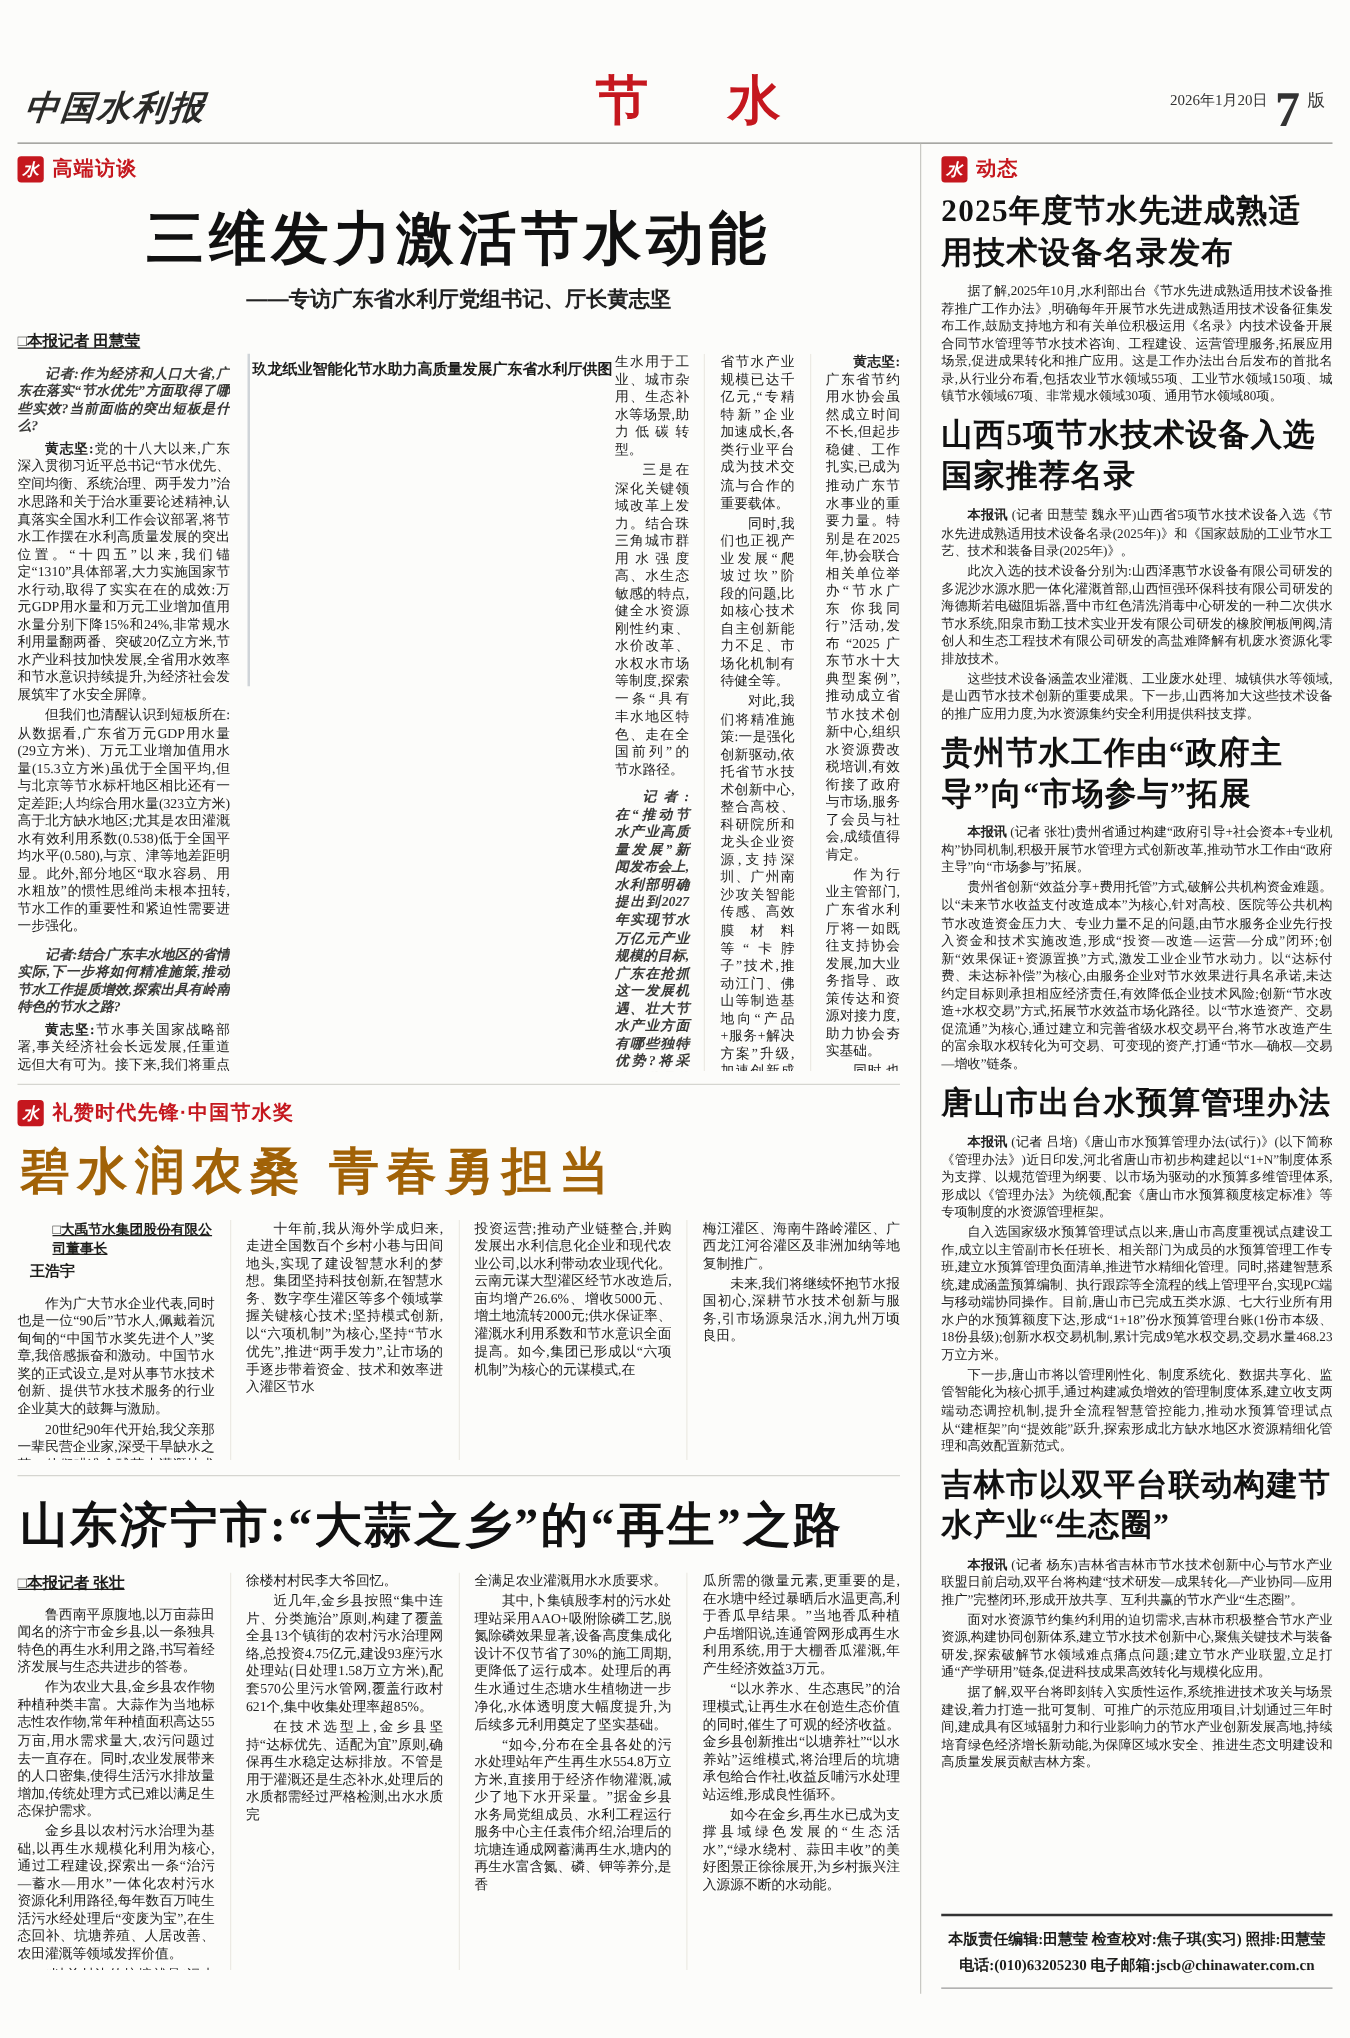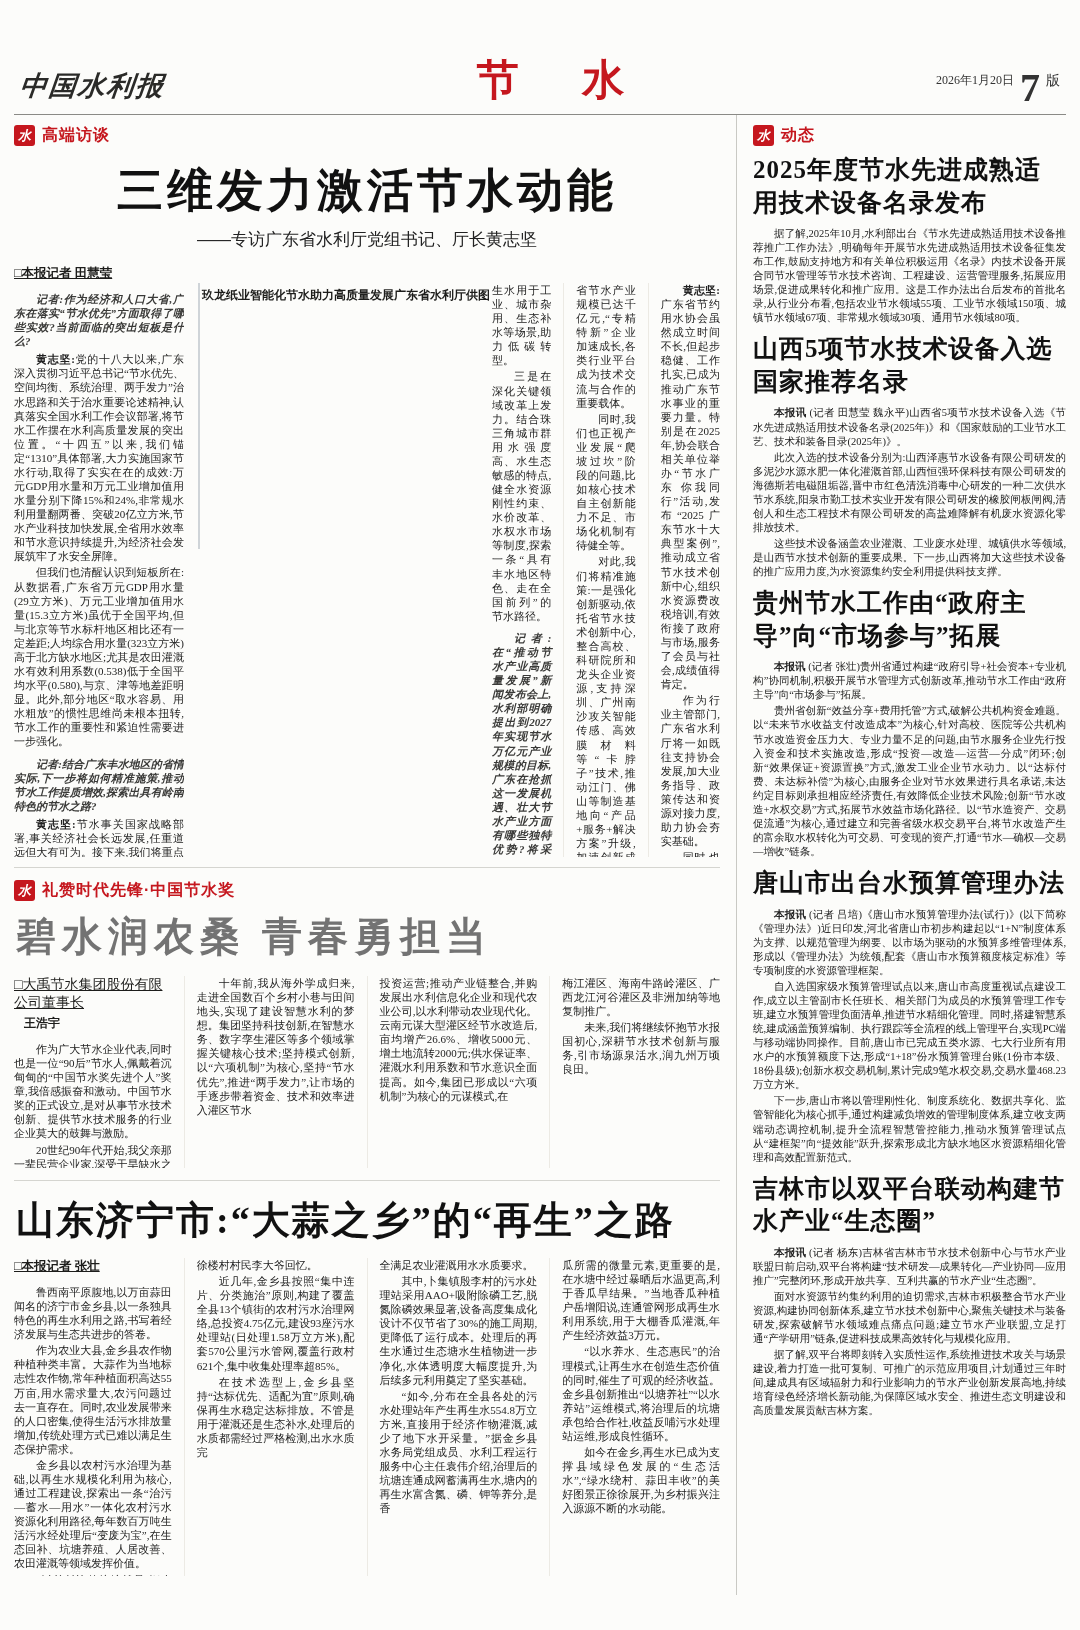--- a/index.html
+++ b/index.html
@@ -27,21 +27,21 @@
   
   .tagrow { display:flex; align-items:center; gap:7px; margin:10px 0 4px 0; }
   .tagicon { width:21px; height:21px; background:#c5171e; border-radius:3px; color:#fff;
              font-family:"Liberation Sans", sans-serif; font-weight:700; font-style:italic;
              font-size:13px; display:flex; align-items:center; justify-content:center; }
   .taglabel { color:#c5171e; font-weight:700; font-size:16px; font-family:"Liberation Sans", sans-serif; letter-spacing:1px; }
 
   
   .iv-head { text-align:center; font-family:"Liberation Sans", sans-serif; font-weight:700;
              font-size:46px; letter-spacing:4px; margin:14px 0 6px 0; color:#111; }
-  .iv-sub { text-align:center; font-size:17px; font-weight:400; color:#222; margin-bottom:14px;
+  .iv-sub { text-align:center; font-size:17px; font-weight:700; color:#222; margin-bottom:14px;
             font-family:"Liberation Sans", sans-serif; }
   .iv-body { display:flex; gap:14px; height:592px; overflow:hidden; }
   .iv-c1 { width:170px; flex:none; overflow:hidden; }
   .iv-right { flex:1; display:flex; flex-direction:row;margin-top:18px; }
   .byline { font-weight:700; font-size:12.5px; text-decoration:underline; margin-bottom:10px; }
   .captions { display:flex; justify-content:space-between; font-weight:700; font-size:12px;
               padding:4px 2px 6px 2px; }
   .iv-cols { display:flex; flex:1; overflow:hidden; }
   .iv-cols > div { flex:1; overflow:hidden; }
   .iv-cols > div + div { border-left:1px solid #eceae4; padding-left:12px; }
@@ -77,28 +77,28 @@
               background:linear-gradient(180deg,#7b9468,#4f6e44); }
   .ph-tree { position:absolute; bottom:6%; width:34px; height:22px; border-radius:50%;
              background:radial-gradient(circle at 40% 35%,#6d8f55,#3c5c33); }
   .ph-road { position:absolute; left:-4%; bottom:2%; width:34%; height:8%;
              background:#9aa2a6; transform:rotate(14deg); }
   .ph-crane { position:absolute; right:18%; top:8%; width:2px; height:26%; background:#c77b3a; }
   .ph-crane:after { content:""; position:absolute; left:-26px; top:0; width:54px; height:2px; background:#c77b3a; display:block; }
 
   
   .award { border-top:1px solid #d5d5d0; margin-top:10px; padding-top:2px; }
-  .aw-head { font-family:Liberation Serif, serif; font-weight:700; font-size:40px;
-             letter-spacing:6px; margin:8px 0 12px 2px; color:#737373; }
+  .aw-head { font-family:Liberation Sans, sans-serif; font-weight:700; font-size:40px;
+             letter-spacing:6px; margin:8px 0 12px 2px; color:#a16207; }
   .cols4 { display:flex; overflow:hidden; }
   .cols4 > div { flex:1; overflow:hidden; padding-right:12px; }
   .cols4 > div + div { border-left:1px solid #eceae4; padding-left:12px; }
   .cols4 > div:last-child { padding-right:0; }
   .aw-cols { height:192px; }
-  .byline2a { font-size:14px; font-weight:400; text-decoration:underline; }
+  .byline2a { font-size:11px; font-weight:700; text-decoration:underline;margin-left:28px; }
   .byline2b { font-size:12px; font-weight:700; margin:3px 0 10px 10px; }
 
   
   .jining { border-top:1px solid #d5d5d0; margin-top:12px; }
   .jn-head { font-family:"Liberation Serif", serif; font-weight:700; font-size:38px;
              letter-spacing:2px; margin:14px 0 12px 2px; color:#111; }
   .jn-cols { height:318px; }
   .byline-u { font-size:12.5px; font-weight:700; text-decoration:underline; margin-bottom:10px; }
 
   
@@ -295,15 +295,19 @@
         <div class="sb-article">
           <h3 class="sb-head">吉林市以双平台联动构建节水产业“生态圈”</h3>
           <div class="sb-body">
               <p><b>本报讯</b> (记者 杨东)吉林省吉林市节水技术创新中心与节水产业联盟日前启动,双平台将构建“技术研发—成果转化—产业协同—应用推广”完整闭环,形成开放共享、互利共赢的节水产业“生态圈”。</p>
               <p>面对水资源节约集约利用的迫切需求,吉林市积极整合节水产业资源,构建协同创新体系,建立节水技术创新中心,聚焦关键技术与装备研发,探索破解节水领域难点痛点问题;建立节水产业联盟,立足打通“产学研用”链条,促进科技成果高效转化与规模化应用。</p>
               <p>据了解,双平台将即刻转入实质性运作,系统推进技术攻关与场景建设,着力打造一批可复制、可推广的示范应用项目,计划通过三年时间,建成具有区域辐射力和行业影响力的节水产业创新发展高地,持续培育绿色经济增长新动能,为保障区域水安全、推进生态文明建设和高质量发展贡献吉林方案。</p>
             </div>
         </div>
       </div>
 
+      <div class="sb-footer">
+        <p>本版责任编辑:田慧莹  检查校对:焦子琪(实习)  照排:田慧莹</p>
+        <p>电话:(010)63205230  电子邮箱:jscb@chinawater.com.cn</p>
+      </div>
     </div>
   </div>
 </div>
 
 </body></html>

